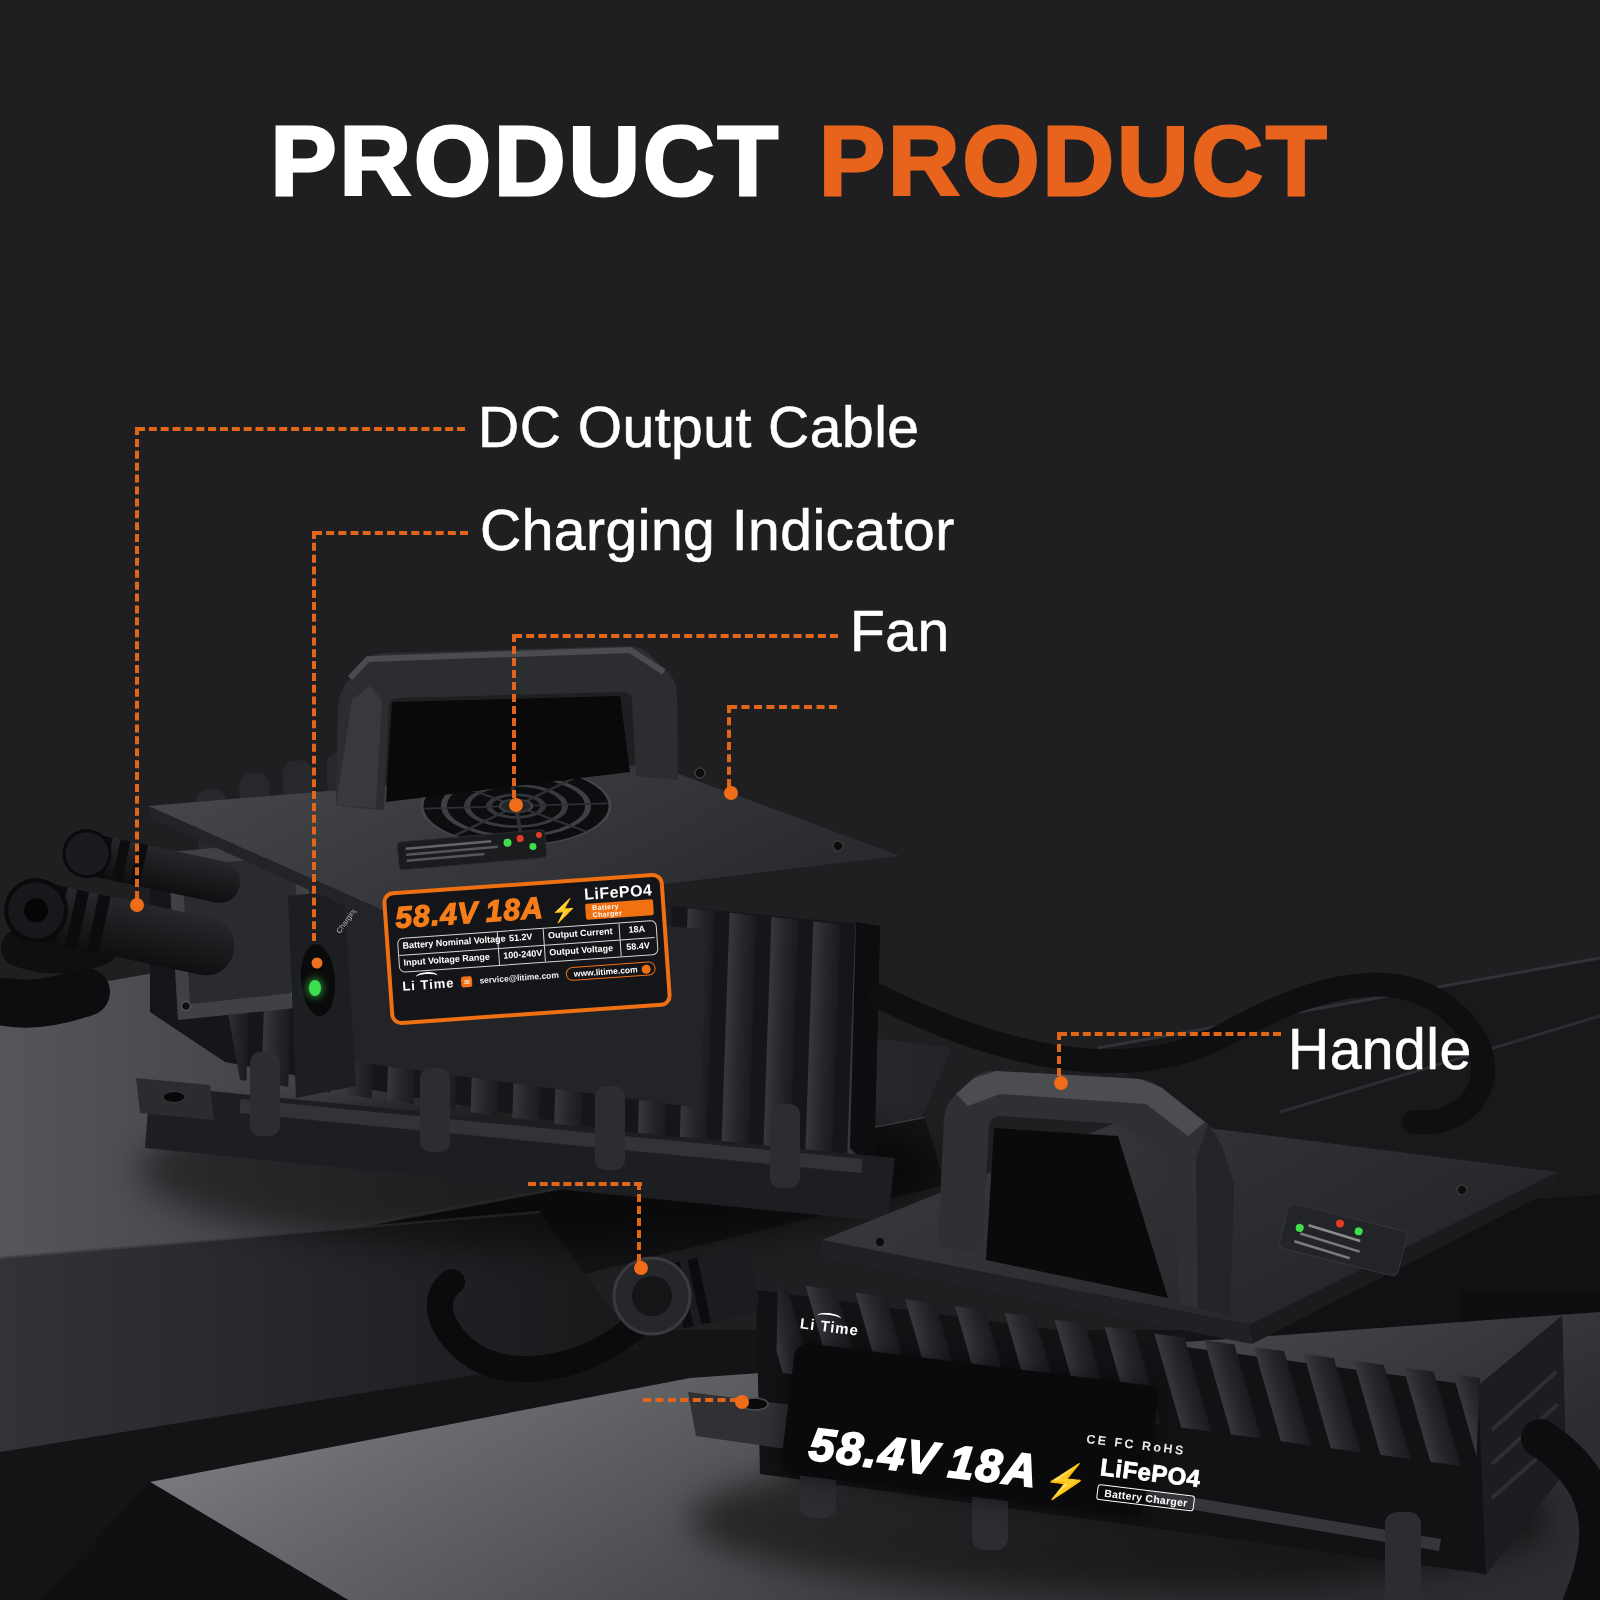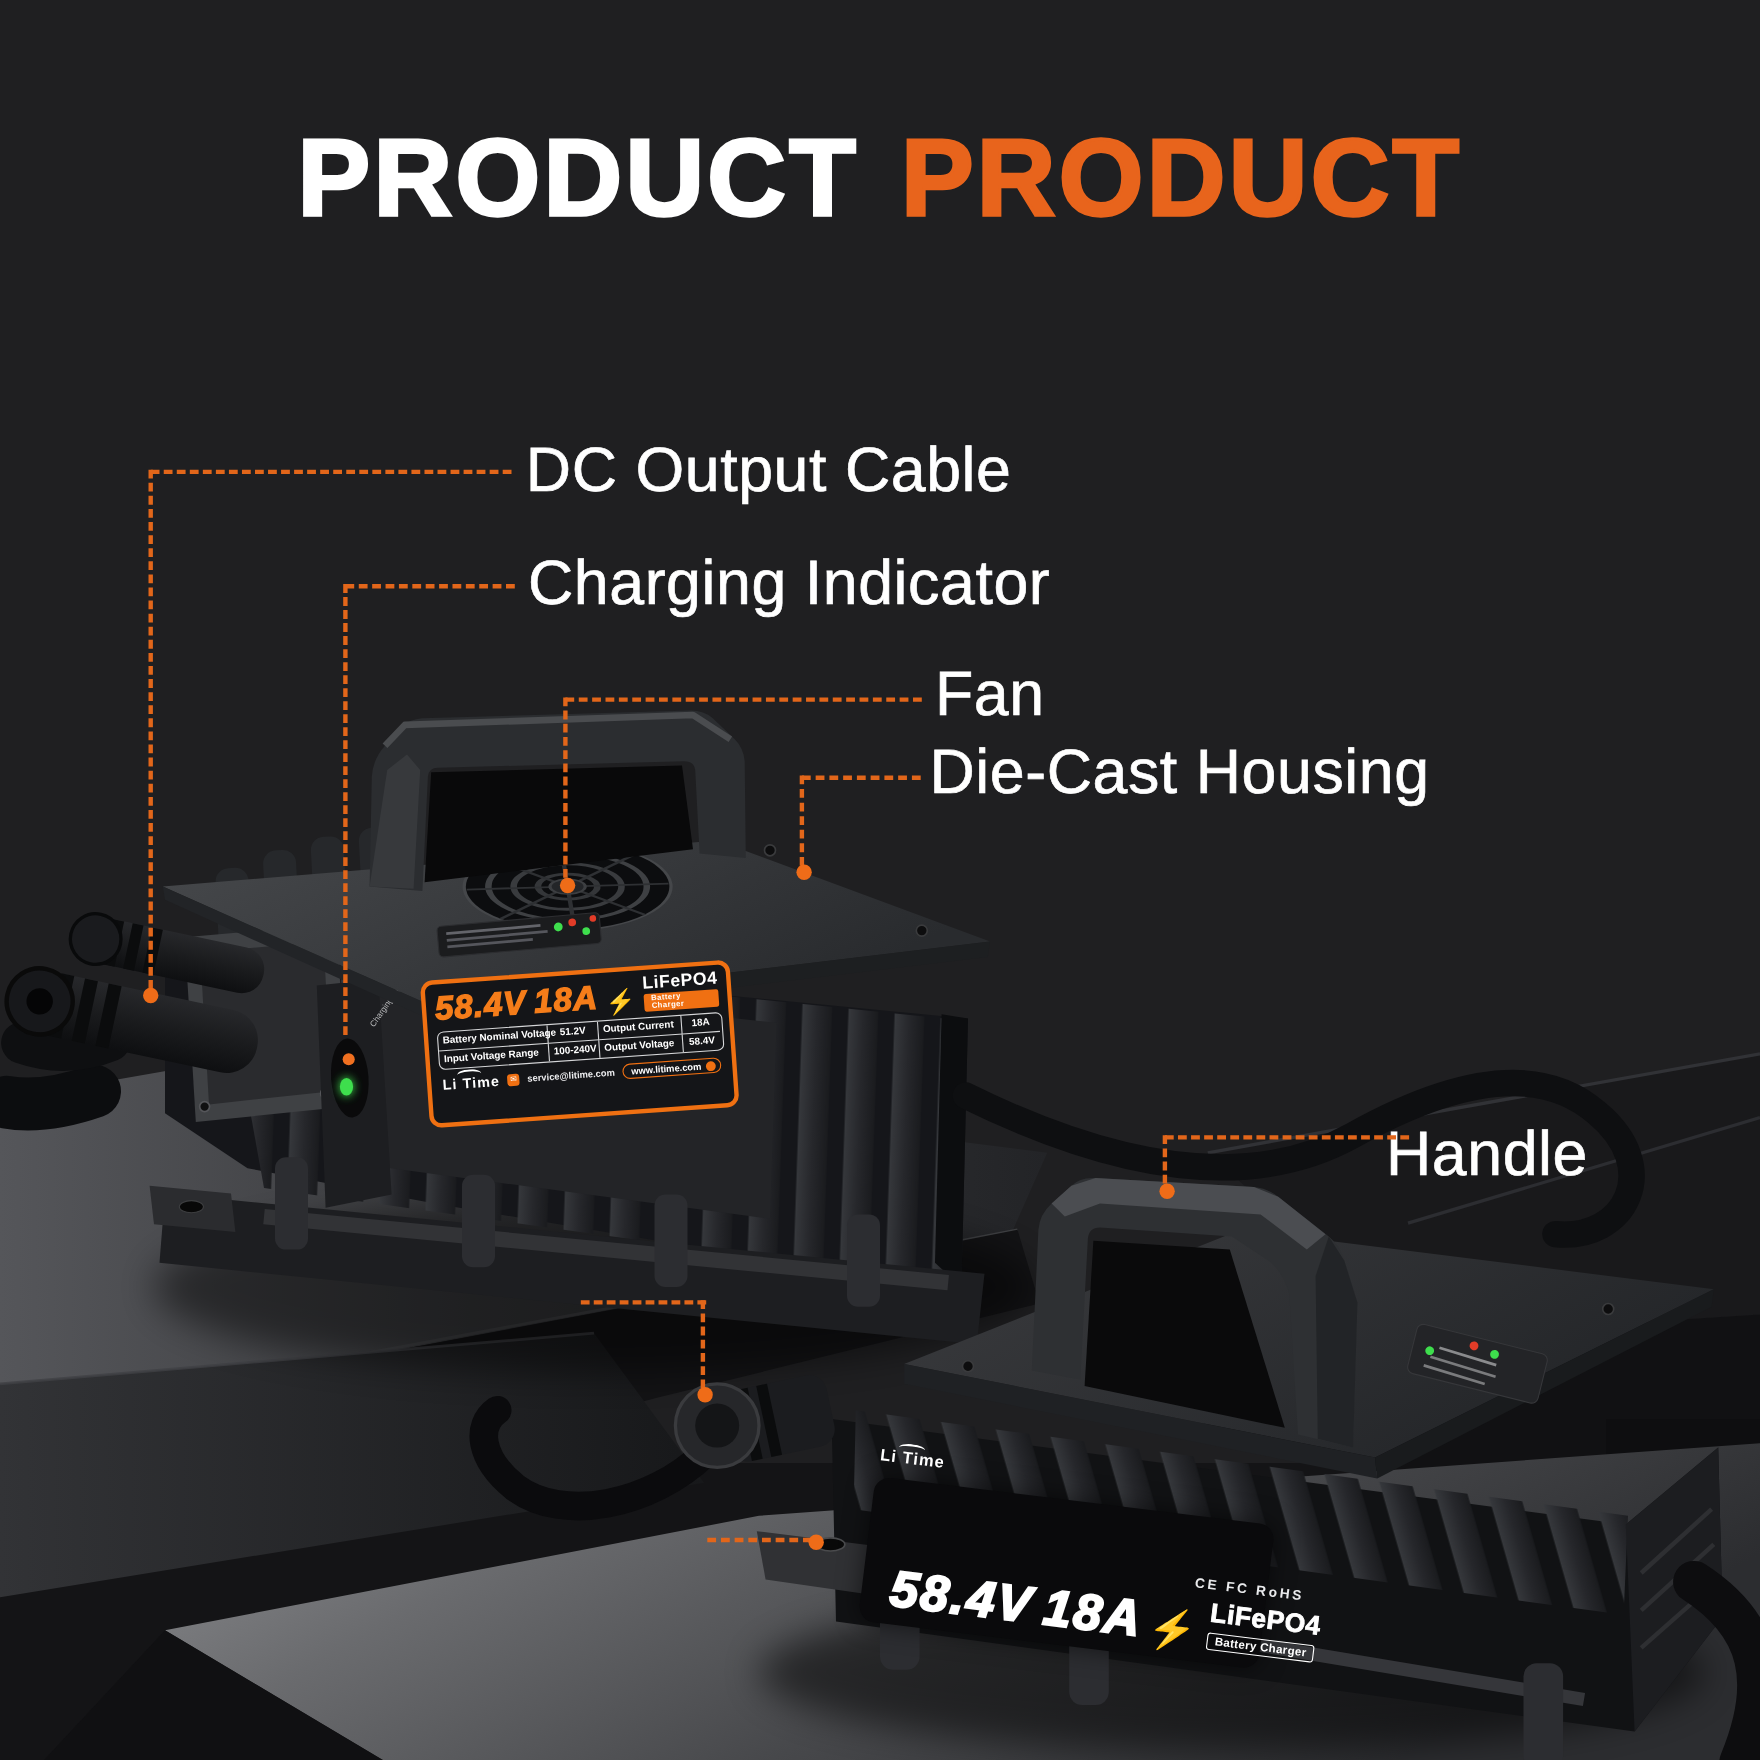--- a/index.html
+++ b/index.html
@@ -350,26 +350,25 @@
 
 <div class="co-label" style="left:480px;top:497px">Charging Indicator</div>
 <div class="dash-h" style="left:314px;top:531px;width:154px"></div>
 <div class="dash-v" style="left:312px;top:531px;height:410px"></div>
 
 <div class="co-label" style="left:850px;top:598px">Fan</div>
 <div class="dash-h" style="left:514px;top:634px;width:324px"></div>
 <div class="dash-v" style="left:512px;top:634px;height:164px"></div>
 <div class="co-dot" style="left:509px;top:798px"></div>
 
-<div class="co-label" style="left:845px;top:669px">Die-Cast Housing</div>
 <div class="dash-h" style="left:729px;top:705px;width:108px"></div>
 <div class="dash-v" style="left:727px;top:705px;height:82px"></div>
 <div class="co-dot" style="left:724px;top:786px"></div>
 
-<div class="co-label" style="left:1260px;top:1016px">Handle</div>
+<div class="co-label" style="left:1288px;top:1016px">Handle</div>
 <div class="dash-h" style="left:1059px;top:1032px;width:222px"></div>
 <div class="dash-v" style="left:1057px;top:1032px;height:44px"></div>
 <div class="co-dot" style="left:1054px;top:1076px"></div>
 
 <div class="dash-h" style="left:528px;top:1182px;width:114px"></div>
 <div class="dash-v" style="left:637px;top:1182px;height:80px"></div>
 <div class="co-dot" style="left:634px;top:1261px"></div>
 
 <div class="dash-h" style="left:643px;top:1398px;width:95px"></div>
 <div class="co-dot" style="left:735px;top:1395px"></div>

